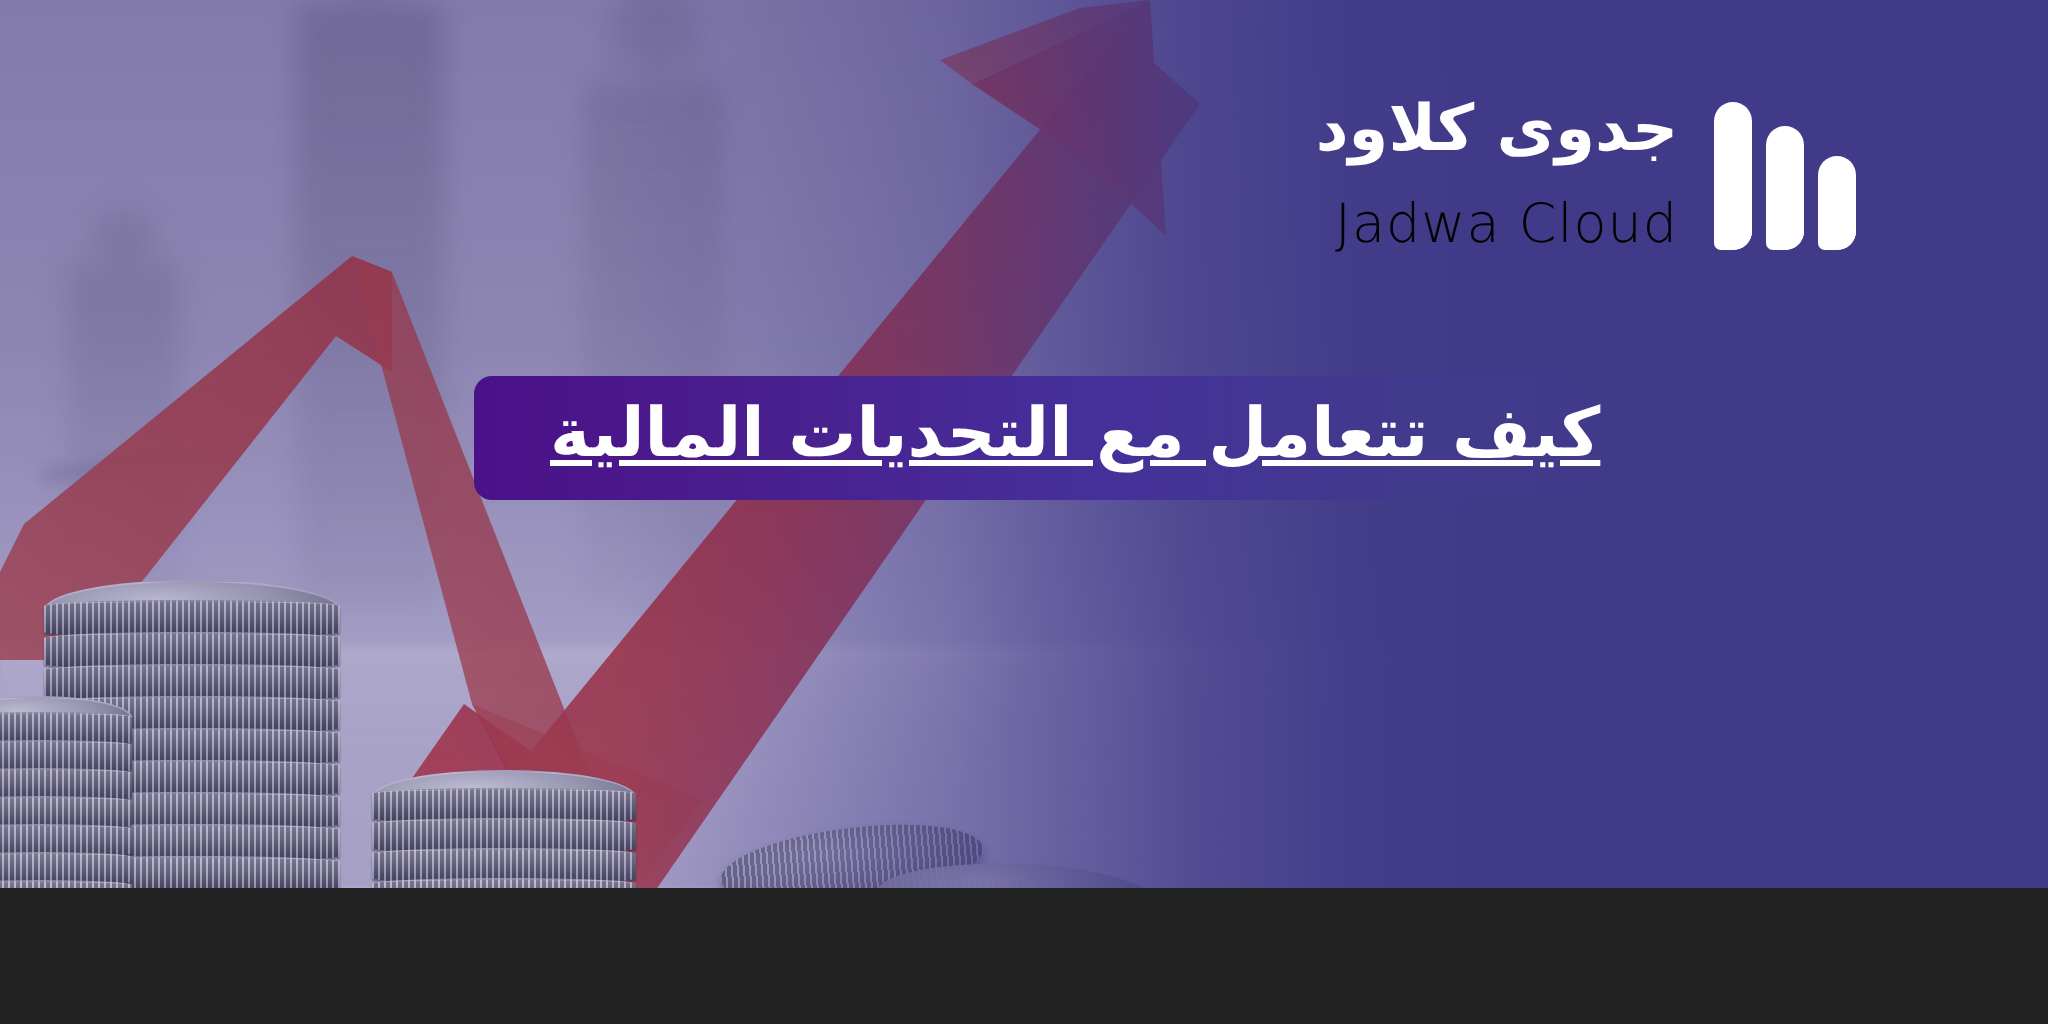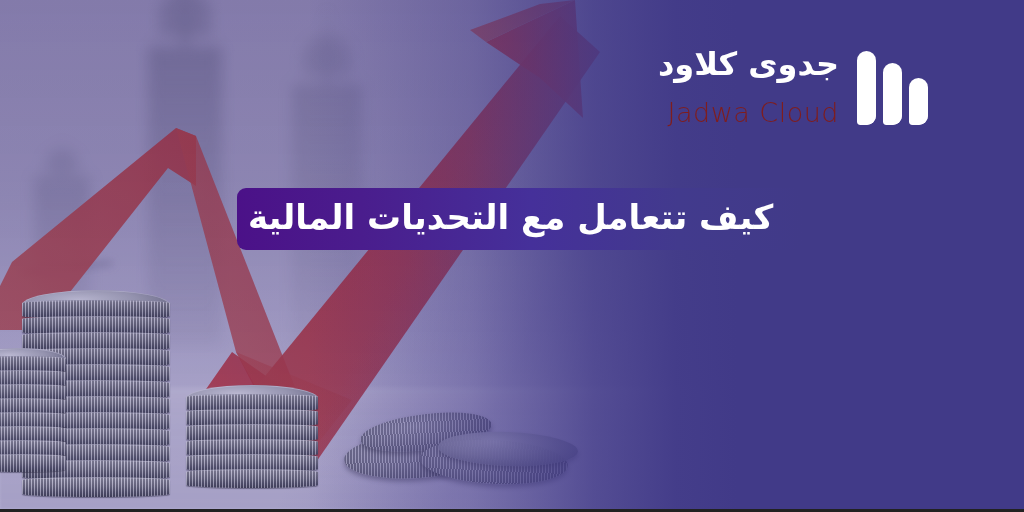--- a/index.html
+++ b/index.html
@@ -1,21 +1,21 @@
 <!DOCTYPE html>
 <html lang="ar"><head>
 <meta charset="utf-8">
 <title>Jadwa Cloud Banner</title>
 <style>
   html,body{margin:0;padding:0;background:#222;}
   *{box-sizing:border-box;}
 
   #stage{
     position:relative;
-    width:1024px;height:509px;
+    width:1024px;height:444px;
     overflow:hidden;
     font-family:"DejaVu Sans","Liberation Sans",sans-serif;
     background:#b9b2d2;
     user-select:none;
   }
 
   
   .bg-photo{position:absolute;inset:0;overflow:hidden;}
 
   
@@ -143,21 +143,21 @@
     display:flex;align-items:center;gap:18px;
   }
   .logo-words{display:flex;flex-direction:column;align-items:flex-end;line-height:1;}
   .logo-ar{
     color:#ffffff;
     font-size:32px;font-weight:700;
     direction:rtl;letter-spacing:0;
     margin-bottom:7px;
   }
   .logo-en{
-    color:#7f1d1d;
+    color:#000000;
     font-size:27px;font-weight:300;
     letter-spacing:.5px;
     margin-top:12px;
   }
   .logo-mark{display:flex;align-items:flex-end;gap:7px;height:76px;}
   .lam{
     width:19px;background:#ffffff;
     border-radius:11px 11px 11px 4px;
     position:relative;
   }
@@ -172,26 +172,27 @@
 
   
   .headline{
     position:absolute;left:232px;top:188px;right:0;
     display:flex;flex-direction:column;align-items:flex-start;
     gap:14px;
   }
   .band{
     position:relative;
     display:block;
-    padding:9px 30px 13px 11px;
+    padding:9px 30px 13px 38px;
     border-radius:9px;
     direction:rtl;text-align:right;
     white-space:nowrap;
     font-weight:700;
     line-height:1.18;
+    text-decoration:underline;
   }
   .band-1{
     margin-left:5px;
     background:linear-gradient(90deg,#4b1188 0%,#4a1d8d 22%,#45309a 52%,#423a8d 78%,#413a88 100%);
     color:#ffffff;
     font-size:34px;
     letter-spacing:-.2px;
   }
   .band-2{
     background:linear-gradient(90deg,#4a1287 0%,#4a2390 28%,#45349a 58%,#423b8d 82%,#413a88 100%);

